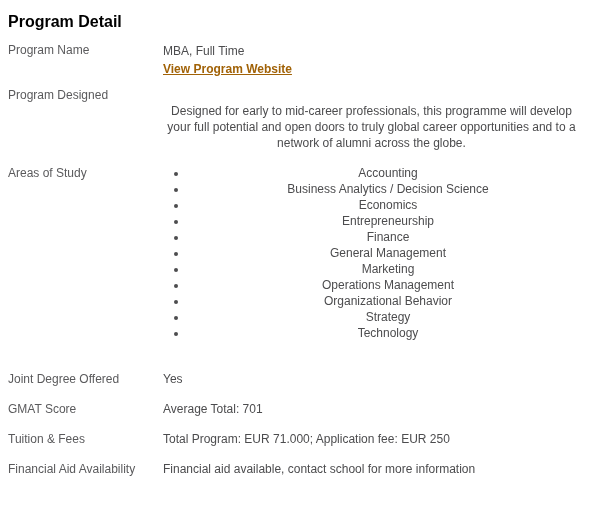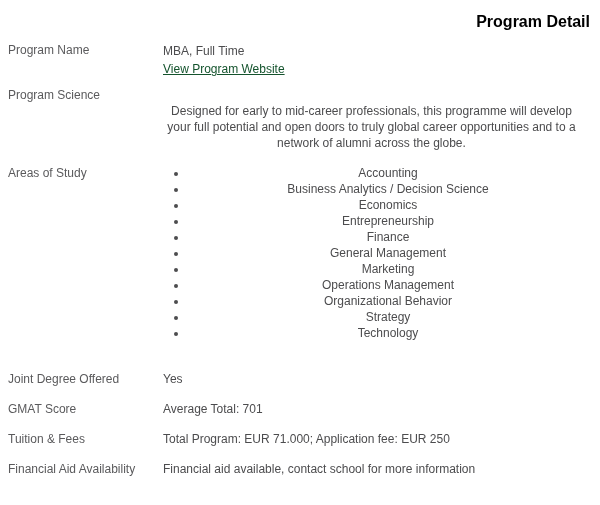--- a/index.html
+++ b/index.html
@@ -10,44 +10,44 @@
     color: #4c4c4e;
     overflow: hidden;
   }
   .page { padding: 13px 10px 0 8px; }
   h1.page-title {
     font-size: 16px;
     line-height: 18px;
     font-weight: bold;
     color: #000000;
     margin: 0 0 11px 0;
-    text-align: right;
   }
   .row {
     display: flex;
     align-items: flex-start;
     font-size: 12px;
     line-height: 16px;
     margin-bottom: 14px;
   }
   .row .label {
     flex: 0 0 155px;
     color: #5a5a5c;
   }
   .row .value {
     flex: 1 1 auto;
     max-width: 417px;
     color: #4c4c4e;
   }
   .row-program-name { margin-bottom: 9px; }
   .row-program-name .value { line-height: 18px; }
   a.program-link {
-    color: #14532d;
+    color: #a16207;
     text-decoration: underline;
     cursor: pointer;
+    font-weight: bold;
   }
   .row-overview .value p { margin-top: 16px; text-align: center; }
   .row-areas { margin-bottom: 30px; gap: 8px; }
   ul.areas-list {
     list-style: disc outside;
     padding-left: 17px;
     margin: 0;
   }
   ul.areas-list li { line-height: 16px; text-align: center; }
 </style>
@@ -60,21 +60,21 @@
 
   <div class="row row-program-name">
     <div class="label">Program Name</div>
     <div class="value">
       <div>MBA, Full Time</div>
       <a class="program-link" href="#">View Program Website</a>
     </div>
   </div>
 
   <div class="row row-overview">
-    <div class="label">Program Science</div>
+    <div class="label">Program Designed</div>
     <div class="value">
       <p>Designed for early to mid-career professionals, this programme will develop your full potential and open doors to truly global career opportunities and to a network of alumni across the globe.</p>
     </div>
   </div>
 
   <div class="row row-areas">
     <div class="label">Areas of Study</div>
     <div class="value">
       <ul class="areas-list">
           <li>Accounting</li>

